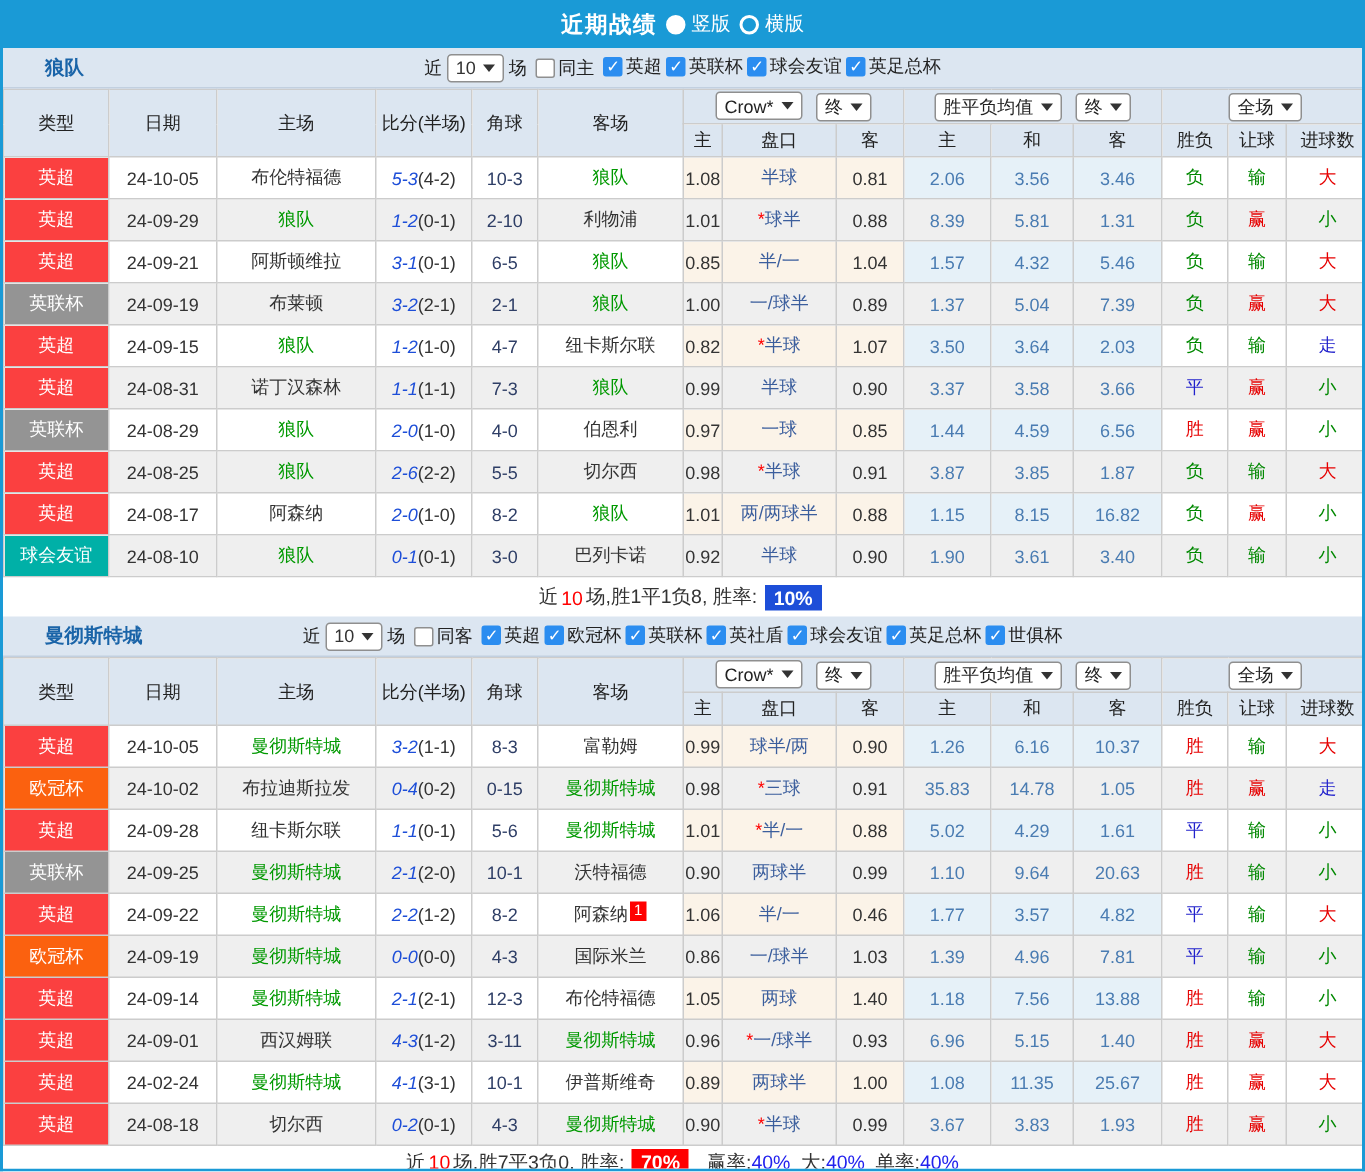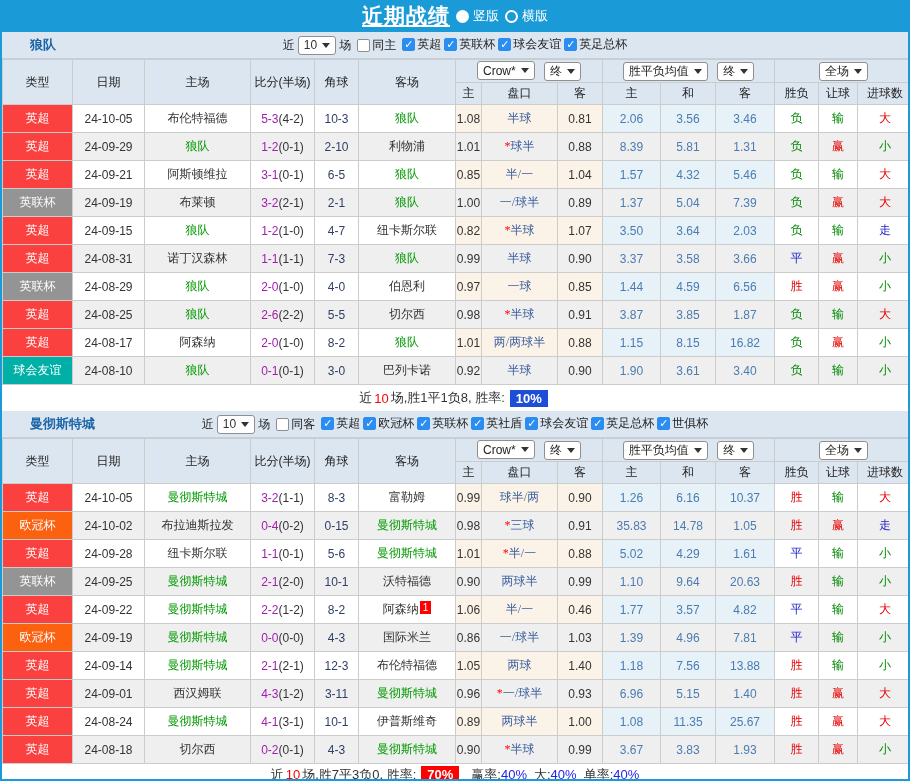--- a/index.html
+++ b/index.html
@@ -1,20 +1,20 @@
 <!DOCTYPE html>
 <html><head>
 <meta charset="utf-8">
 <style>
   html,body{margin:0;padding:0;}
   body{font-family:"Liberation Sans","DejaVu Sans",sans-serif;font-size:12px;color:#333;background:#fff;}
   .page{width:910px;height:781px;box-sizing:border-box;border:2px solid #1a9ad6;border-top:none;background:#fff;overflow:hidden;}
   
   .titlebar{height:32px;background:#1a9ad6;display:flex;align-items:center;justify-content:center;gap:6px;color:#fff;}
-  .title{font-weight:bold;font-size:21px;letter-spacing:1px;text-decoration:underline;}
+  .title{font-weight:bold;font-size:15px;letter-spacing:1px;}
   .titlebar label{display:inline-flex;align-items:center;gap:4px;font-size:13px;cursor:pointer;justify-content:space-between;}
   .radio{display:inline-block;width:9px;height:9px;border:2px solid #fff;border-radius:50%;}
   .radio.on{background:#fff;}
   
   .sec-head{height:26px;background:#dce6f1;position:relative;display:flex;align-items:center;border-bottom:1px solid #c2d0e0;}
   .team{position:absolute;left:28px;font-weight:bold;font-size:13px;color:#1a64a8;cursor:pointer;}
   .filters{margin:0 auto;display:flex;align-items:center;gap:3px;}
   .flbl{color:#222;}
   .sel{display:inline-flex;align-items:center;background:#fff;border:1px solid #8f8f8f;border-radius:3px;padding:0 5px;height:19px;font-size:12px;cursor:pointer;gap:5px;box-sizing:border-box;}
   .chev{width:0;height:0;border-left:4px solid transparent;border-right:4px solid transparent;border-top:5px solid #333;}
@@ -29,25 +29,25 @@
   .t tr.h1 th{height:22px;}
   .t tr.h2 th{height:21px;}
   .grp .sel{margin:0 3px;}
   .t tbody td{height:27px;background:#fff;}
   .t tbody tr.alt td{background:#efefef;}
   .t tbody td.c-odds,.t tbody td.c-hc{background:#fbf3e8;}
   .t tbody td.c-mean{background:#e6f1f8;}
   td.c-league{color:#fff;}
   td.c-team{cursor:pointer;}
   td.c-team .g{color:#009900;}
-  td.c-score .sc{color:#a21caf;}
+  td.c-score .sc{color:#1d4ed8;font-style:italic;}
   td.c-score .hf{color:#333;}
   td.c-corner{color:#2e3e66;}
   td.c-odds{color:#333;}
-  td.c-hc{color:#3b5e9d;font-family:Liberation Serif, serif;}
+  td.c-hc{color:#3b5e9d;}
   td.c-mean{color:#4a7cb2;}
   .star{color:#ff0000;}
   .rc{display:inline-block;background:#ff0000;color:#fff;font-size:10px;line-height:13px;padding:0 3px;margin-left:1px;vertical-align:top;}
   
   .sec-foot{display:flex;align-items:center;justify-content:center;gap:2px;font-size:13px;background:#fff;}
   .sec-foot.f1{height:26px;}
   .sec-foot.f2{height:21px;}
   .fred{color:#ff0000;}
   .badge{color:#fff;font-weight:bold;padding:1px 6px;margin:0 3px;font-size:13px;}
   .stat{margin-left:7px;}
@@ -584,21 +584,21 @@
             <td class="c-odds">0.93</td>
             <td class="c-mean">6.96</td>
             <td class="c-mean">5.15</td>
             <td class="c-mean">1.40</td>
             <td class="c-res" style="color:#e60000">胜</td>
             <td class="c-res" style="color:#e60000">赢</td>
             <td class="c-res" style="color:#e60000">大</td>
           </tr>
           <tr class="">
             <td class="c-league" style="background:#fb4040">英超</td>
-            <td class="c-date">24-08-24</td>
+            <td class="c-date">24-02-24</td>
             <td class="c-team"><span class="g">曼彻斯特城</span></td>
             <td class="c-score"><span class="sc">4-1</span><span class="hf">(3-1)</span></td>
             <td class="c-corner">10-1</td>
             <td class="c-team"><span class="">伊普斯维奇</span></td>
             <td class="c-odds">0.89</td>
             <td class="c-hc">两球半</td>
             <td class="c-odds">1.00</td>
             <td class="c-mean">1.08</td>
             <td class="c-mean">11.35</td>
             <td class="c-mean">25.67</td>

